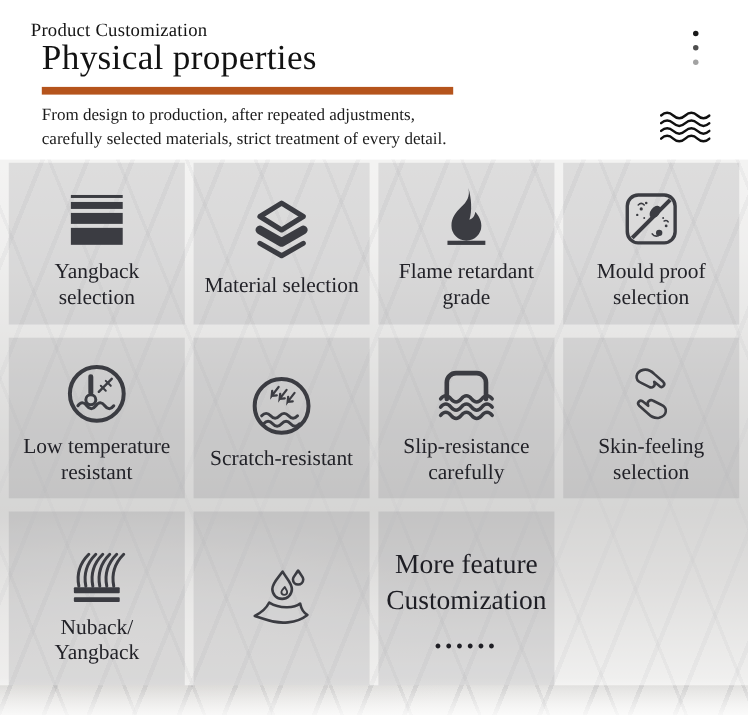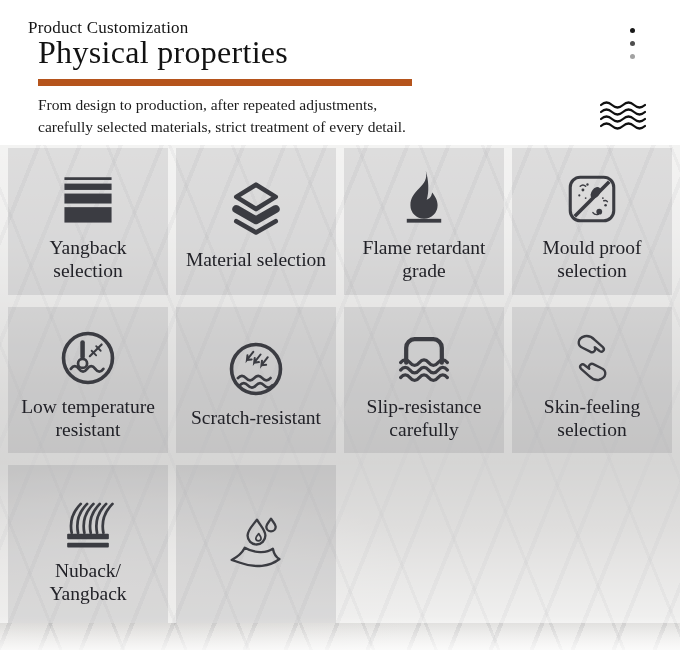--- a/index.html
+++ b/index.html
@@ -209,15 +209,19 @@
       <span class="icon">
         <svg width="60" height="60" viewBox="0 0 64 64" fill="none" stroke="currentColor" stroke-width="2.5" stroke-linecap="round" stroke-linejoin="round">
           <path d="M20 36 c10 6 24 6 30 1 c1 5 3 9 7 11 c-10 8 -26 10 -42 4 c-3 -1 -6 -2 -9 -3 c6 -3 11 -7 14 -13 z"></path>
           <path d="M33 6 c4 7 9 11 9 17 a9.5 9.5 0 0 1 -19 0 c0 -6 5 -10 10 -17 z"></path>
           <path d="M35 21 c1.2 2.2 2.4 3.2 2.4 4.8 a2.8 2.8 0 0 1 -5.6 0 c0 -1.6 1.2 -2.6 3.2 -4.8 z" stroke-width="1.8"></path>
           <path d="M48 5 c2.5 4 5 6 5 8.5 a5 5 0 0 1 -10 0 c0 -2.5 2.5 -4.5 5 -8.5 z"></path>
         </svg>
       </span>
     </div>
 
+    <div class="tile more">
+      <span class="label">More feature Customization</span>
+      <span class="dots">......</span>
+    </div>
 
   </div>
 </div>
 
 </body></html>

